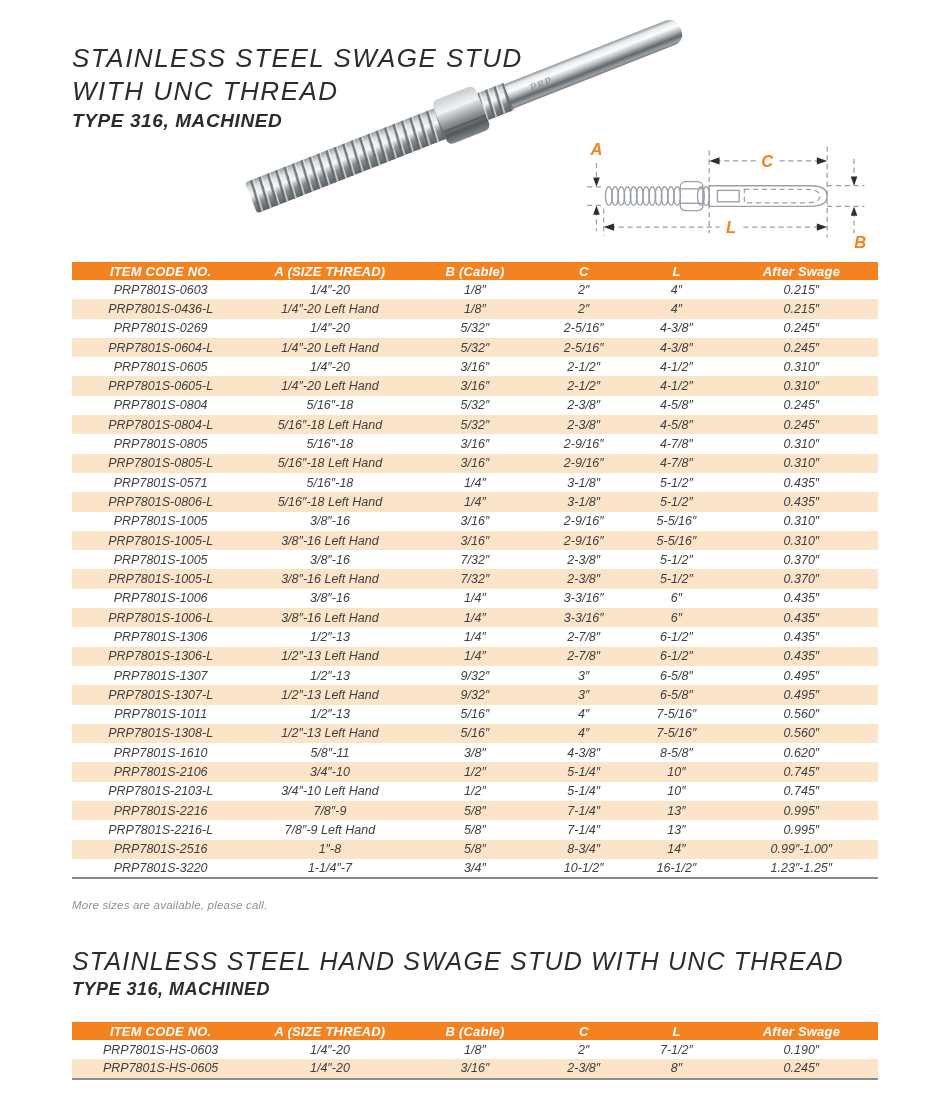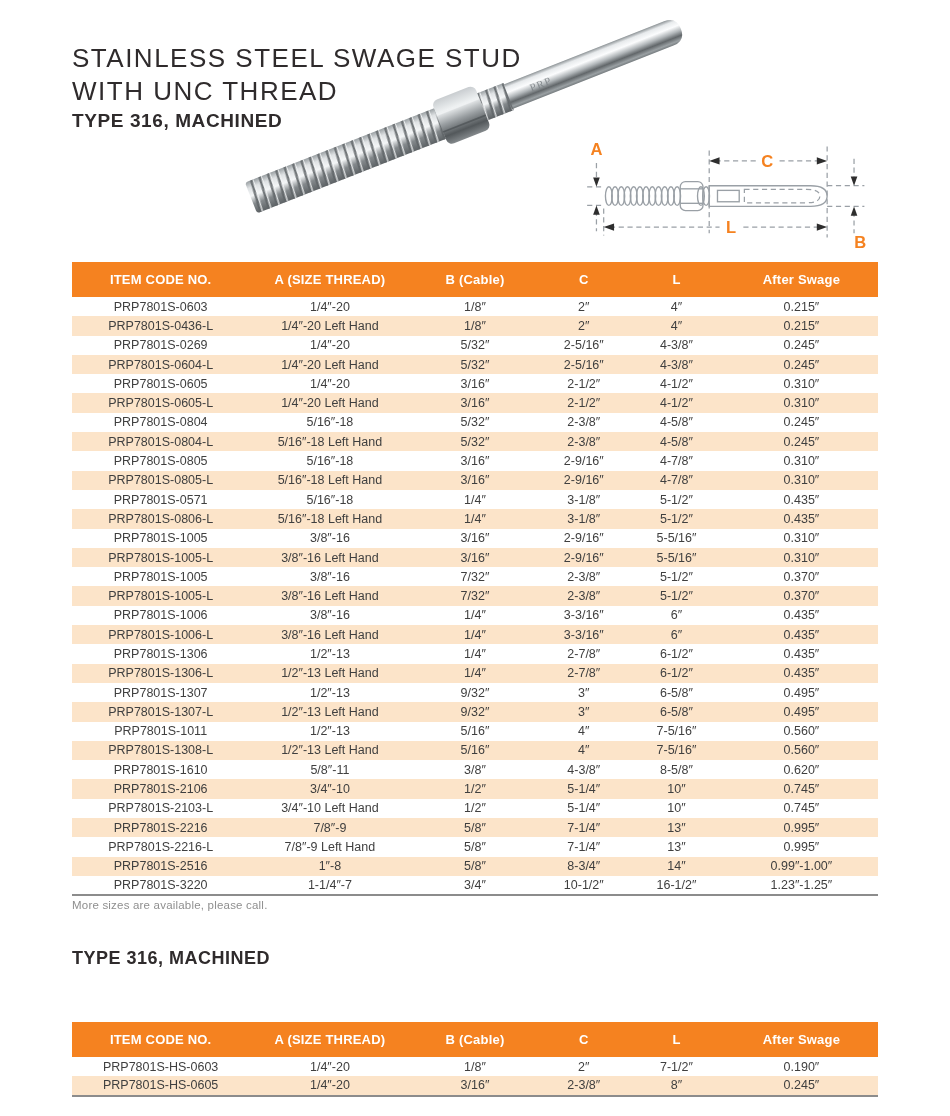--- a/index.html
+++ b/index.html
@@ -8,33 +8,33 @@
     --header-text:#FFFFFF;
     --body-text:#3F3F3F;
     --title-text:#2D2B2C;
     --note-text:#8F8F8F;
     --line-gray:#9AA0A6;
     --table-border:#8C8C8C;
   }
   *{margin:0;padding:0;box-sizing:border-box;}
   html,body{background:#fff;}
   body{font-family:"Liberation Sans",sans-serif;}
-  .page{position:relative;width:950px;height:1116px;background:#ffffff;overflow:hidden;}
+  .page{position:relative;width:950px;height:1116px;background:#ffffff;overflow:hidden;font-style:italic;}
 
   .title-block{position:absolute;left:72px;top:42px;color:var(--title-text);}
   .title-line{font-size:26px;line-height:33px;font-weight:400;letter-spacing:1.5px;color:#2f2b2c;}
   .title-sub{font-size:19px;line-height:25px;font-weight:700;letter-spacing:0.6px;color:#2f2b2c;}
 
   .photo{position:absolute;left:233px;top:14px;width:482px;height:222px;}
   .diagram{position:absolute;left:583px;top:136px;width:300px;height:116px;}
 
   .spec-table{position:absolute;left:72px;border-collapse:collapse;table-layout:fixed;width:806px;
     border-bottom:2px solid var(--table-border);}
   .spec-table thead th{background:var(--accent);color:var(--header-text);font-size:13px;font-weight:700;
-    height:35px;text-align:center;letter-spacing:0.2px;}
+    height:18px;text-align:center;letter-spacing:0.2px;}
   .spec-table tbody td{height:19.3px;text-align:center;font-size:12.5px;color:var(--body-text);
     white-space:nowrap;overflow:hidden;}
   .spec-table tbody tr:nth-child(even){background:var(--row-alt);}
   #table-main{top:262px;}
   #table-hand{top:1022px;}
 
   .note{position:absolute;left:72px;top:899px;font-size:11.5px;color:var(--note-text);letter-spacing:0.2px;}
 
   .title-block-2{position:absolute;left:72px;top:946px;color:#2f2b2c;}
   .title-line-2{font-size:25px;line-height:31px;font-weight:400;letter-spacing:1.2px;}
@@ -430,20 +430,21 @@
           <td>10-1/2″</td>
           <td>16-1/2″</td>
           <td>1.23″-1.25″</td>
         </tr>
       </tbody>
   </table>
 
   <div class="note">More sizes are available, please call.</div>
 
   <div class="title-block-2">
+    <div class="title-line-2">STAINLESS STEEL HAND SWAGE STUD WITH UNC THREAD</div>
     <div class="title-sub-2">TYPE 316, MACHINED</div>
   </div>
 
   <table class="spec-table" id="table-hand">
     <colgroup>
       <col style="width:22%">
         <col style="width:20%">
         <col style="width:16%">
       <col style="width:11%">
         <col style="width:12%">

